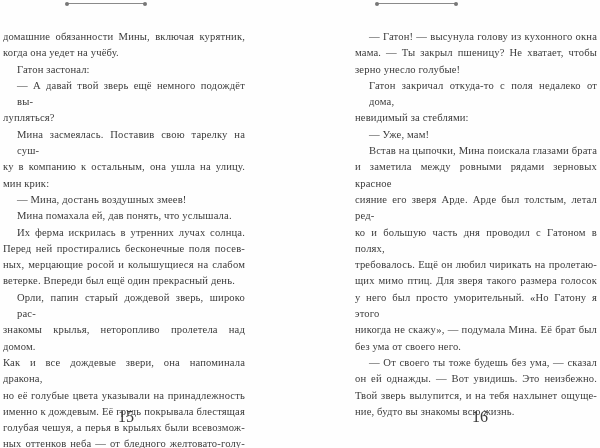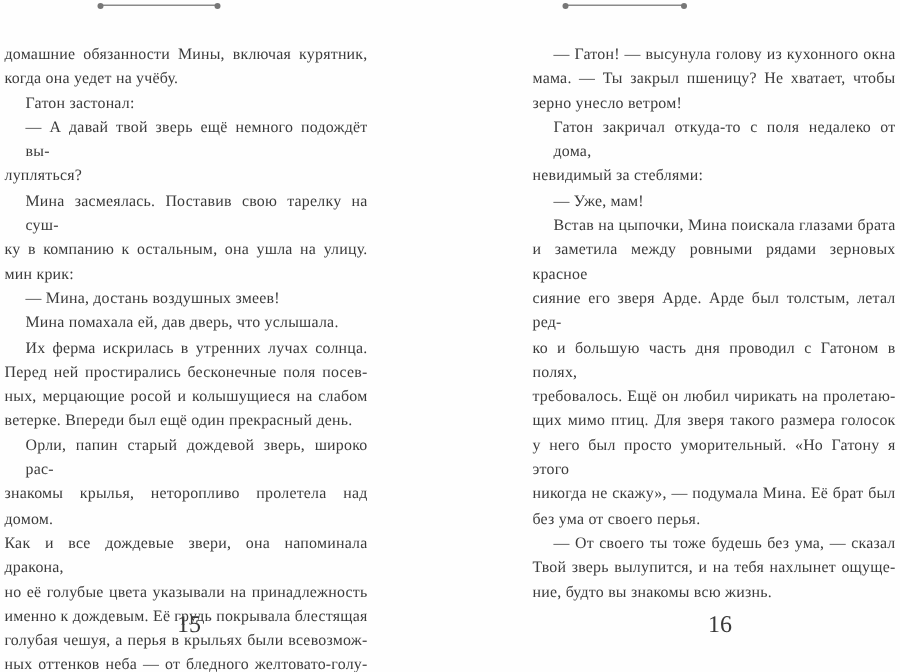--- a/index.html
+++ b/index.html
@@ -60,53 +60,54 @@
     <div class="text" id="left-text">
         <span class="line">домашние обязанности Мины, включая курятник,</span>
         <span class="line last">когда она уедет на учёбу.</span>
         <span class="line ind last">Гатон застонал:</span>
         <span class="line ind">— А давай твой зверь ещё немного подождёт вы-</span>
         <span class="line last">лупляться?</span>
         <span class="line ind">Мина засмеялась. Поставив свою тарелку на суш-</span>
         <span class="line">ку в компанию к остальным, она ушла на улицу.</span>
         <span class="line last">мин крик:</span>
         <span class="line ind last">— Мина, достань воздушных змеев!</span>
-        <span class="line ind last">Мина помахала ей, дав дверь, что услышала.</span>
+        <span class="line ind last">Мина помахала ей, дав понять, что услышала.</span>
         <span class="line ind">Их ферма искрилась в утренних лучах солнца.</span>
         <span class="line">Перед ней простирались бесконечные поля посев-</span>
         <span class="line">ных, мерцающие росой и колышущиеся на слабом</span>
         <span class="line last">ветерке. Впереди был ещё один прекрасный день.</span>
         <span class="line ind">Орли, папин старый дождевой зверь, широко рас-</span>
         <span class="line">знакомы крылья, неторопливо пролетела над домом.</span>
         <span class="line">Как и все дождевые звери, она напоминала дракона,</span>
         <span class="line">но её голубые цвета указывали на принадлежность</span>
         <span class="line">именно к дождевым. Её грудь покрывала блестящая</span>
         <span class="line">голубая чешуя, а перья в крыльях были всевозмож-</span>
         <span class="line">ных оттенков неба — от бледного желтовато-голу-</span>
       </div>
     <div class="pagenum">15</div>
   </div>
   <div class="gutter"></div>
   <div class="page right">
     <div class="ornament"></div>
     <div class="text" id="right-text">
         <span class="line ind">— Гатон! — высунула голову из кухонного окна</span>
         <span class="line">мама. — Ты закрыл пшеницу? Не хватает, чтобы</span>
-        <span class="line last">зерно унесло ветром!</span>
+        <span class="line last">зерно унесло голубые!</span>
         <span class="line ind">Гатон закричал откуда-то с поля недалеко от дома,</span>
         <span class="line last">невидимый за стеблями:</span>
         <span class="line ind last">— Уже, мам!</span>
         <span class="line ind">Встав на цыпочки, Мина поискала глазами брата</span>
         <span class="line">и заметила между ровными рядами зерновых красное</span>
         <span class="line">сияние его зверя Арде. Арде был толстым, летал ред-</span>
         <span class="line">ко и большую часть дня проводил с Гатоном в полях,</span>
         <span class="line">требовалось. Ещё он любил чирикать на пролетаю-</span>
         <span class="line">щих мимо птиц. Для зверя такого размера голосок</span>
         <span class="line">у него был просто уморительный. «Но Гатону я этого</span>
         <span class="line">никогда не скажу», — подумала Мина. Её брат был</span>
-        <span class="line last">без ума от своего перья.</span>
+        <span class="line last">без ума от своего него.</span>
         <span class="line ind">— От своего ты тоже будешь без ума, — сказал</span>
+        <span class="line">он ей однажды. — Вот увидишь. Это неизбежно.</span>
         <span class="line">Твой зверь вылупится, и на тебя нахлынет ощуще-</span>
         <span class="line last">ние, будто вы знакомы всю жизнь.</span>
       </div>
     <div class="pagenum">16</div>
   </div>
 </div>
 
 </body></html>

